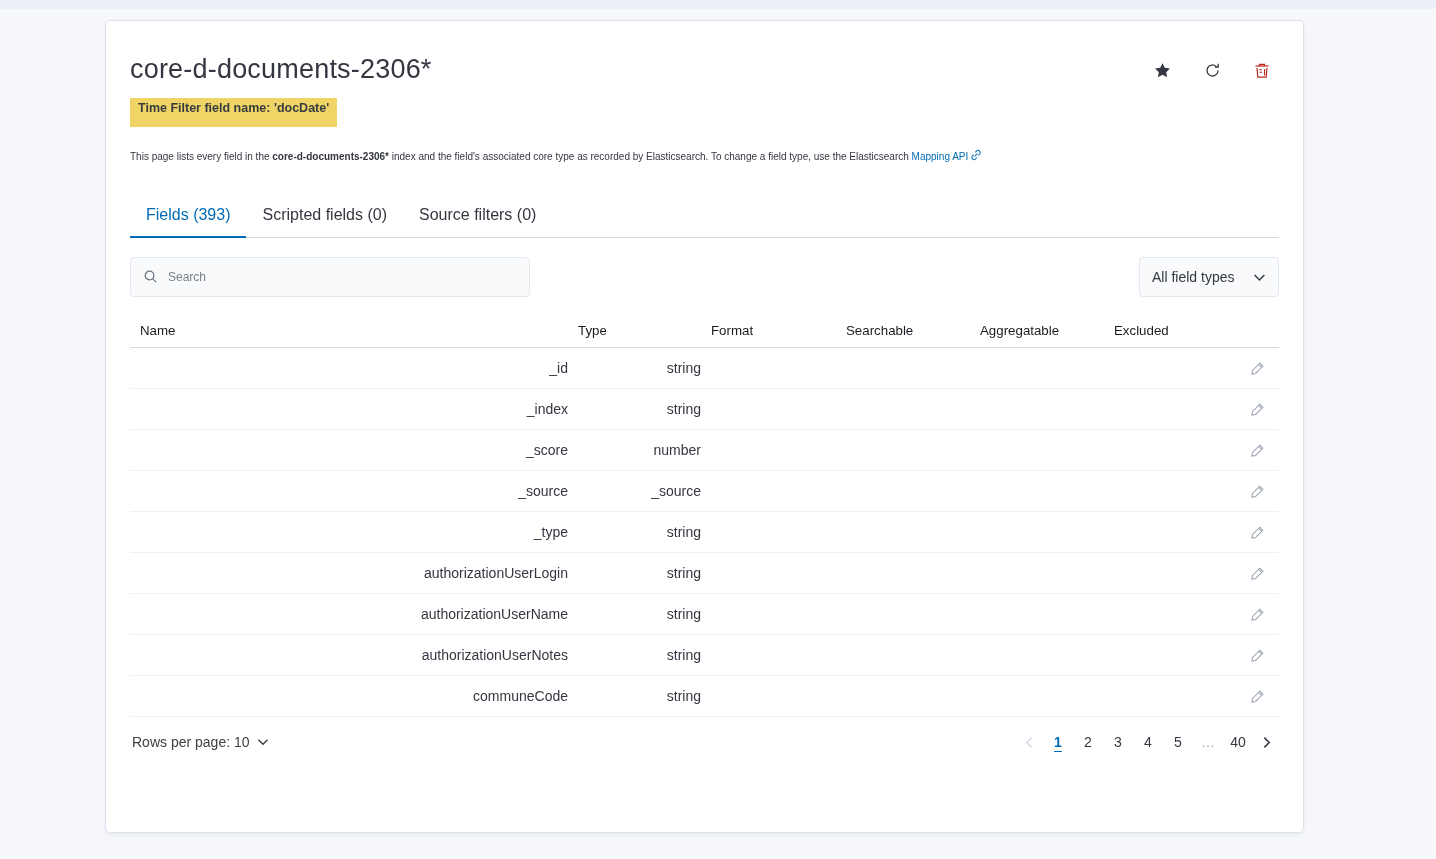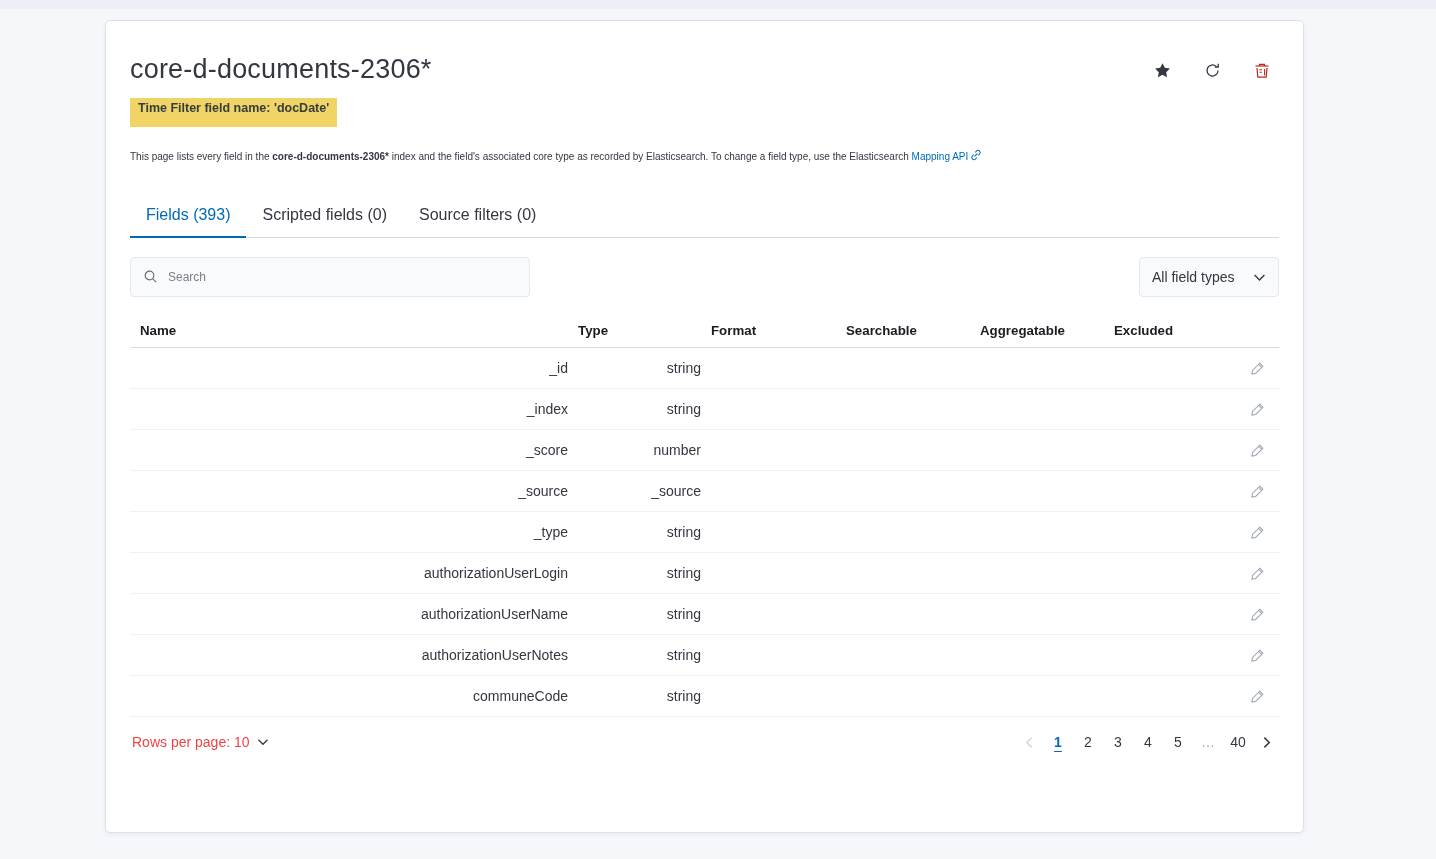--- a/index.html
+++ b/index.html
@@ -65,30 +65,30 @@
 
   
   .table { margin-top:18px; }
   .t-row {
     display:grid;
     grid-template-columns:438px 133px 135px 134px 134px 106px 1fr;
     align-items:center;
   }
   .t-cell { padding-left:10px; font-size:14px; color:#343741; }
   .t-head { border-bottom:1px solid #d3dae6; }
-  .t-head .t-cell { font-size:13.3px; font-weight:700; color:#1a1c21; padding-top:8px; padding-bottom:9px; }
+  .t-head .t-cell { font-size:13.3px; font-weight:400; color:#1a1c21; padding-top:8px; padding-bottom:9px; }
   .t-body .t-row { height:41px; border-bottom:1px solid #eef1f7;text-align:right; }
   .dot { width:8px; height:8px; border-radius:50%; background:#017d73; margin-left:3px; }
   .dot.hidden { visibility:hidden; }
   .cell-edit { display:flex; justify-content:flex-end; padding-right:12px; }
   .edit-btn { background:none; border:none; cursor:pointer; padding:2px; display:flex; }
 
   
   .pagination-row { margin-top:13px; display:flex; justify-content:space-between; align-items:center; padding:0 2px; }
-  .rows-per-page { display:flex; align-items:center; gap:7px; font-size:14px; color:#ef4444; cursor:pointer; }
+  .rows-per-page { display:flex; align-items:center; gap:7px; font-size:14px; color:#404040; cursor:pointer; }
   .pager { display:flex; align-items:center; gap:6px; }
   .page-btn {
     min-width:24px; height:24px; border:none; background:none; cursor:pointer;
     font-size:14px; font-family:inherit; color:#343741; padding:0 4px;
   }
   .page-btn.active { color:#006bb4; font-weight:700; text-decoration:underline; text-underline-offset:4px; }
   .page-btn.ellipsis { color:#98a2b3; cursor:default; }
   .nav-btn { background:none; border:none; cursor:pointer; padding:0 4px; display:flex; align-items:center; }
 </style>
 </head>

